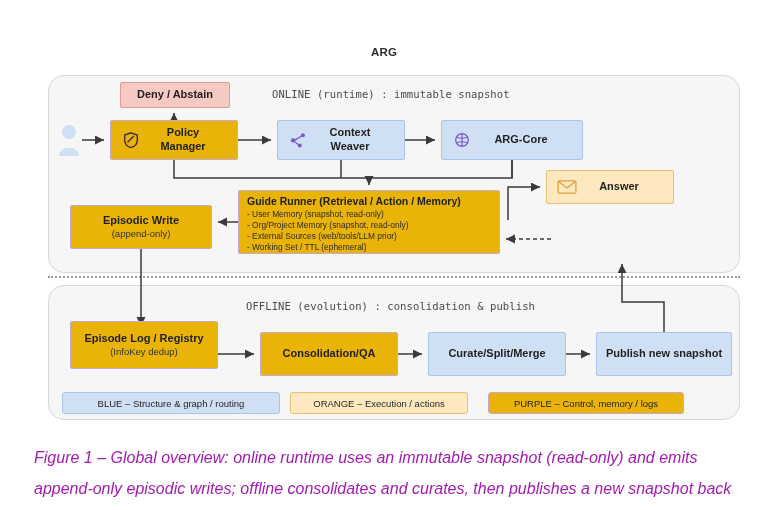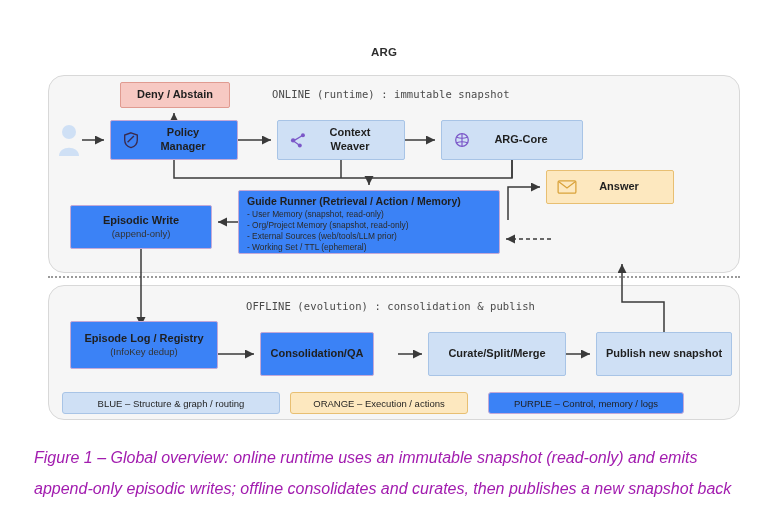--- a/index.html
+++ b/index.html
@@ -80,21 +80,21 @@
     color: #1f1f1f;
     line-height: 1.25;
     padding: 2px 6px;
   }
   .node .sub {
     font-weight: normal;
     font-size: 9.5px;
     color: #333;
   }
   .blue   { background: #cfe0f5; border: 1.4px solid #a8c4e6; }
-  .purple { background: #3b82f6; border: 1.4px solid #c4a9d6; }
+  .purple { background: #eab308; border: 1.4px solid #c4a9d6; }
   .orange { background: #fde8bf; border: 1.4px solid #e8bf72; }
   .pink   { background: #f7c9c3; border: 1.4px solid #e09b91; }
 
   .node.with-icon {
     flex-direction: row;
     justify-content: flex-start;
     gap: 8px;
     padding-left: 10px;
   }
   .node.with-icon .label-wrap {
@@ -132,21 +132,21 @@
     font-weight: normal;
     color: #2b2b2b;
     line-height: 1.32;
   }
 
   #episodic-write { left: 70px;  top: 175px; width: 142px; height: 44px; }
   #answer         { left: 546px; top: 140px; width: 128px; height: 34px; }
   #online-snapshot{ left: 551px; top: 190px; width: 142px; height: 38px; }
 
   #episode-log      { left: 70px;  top: 291px; width: 148px; height: 48px; }
-  #consolidation-qa { left: 260px; top: 302px; width: 114px; height: 44px; }
+  #consolidation-qa { left: 260px; top: 302px; width: 138px; height: 44px; }
   #curate-split     { left: 428px; top: 302px; width: 138px; height: 44px; }
   #publish-snapshot { left: 596px; top: 302px; width: 136px; height: 44px; }
 
   
   .legend-item {
     position: absolute;
     box-sizing: border-box;
     height: 22px;
     border-radius: 3px;
     display: flex;

